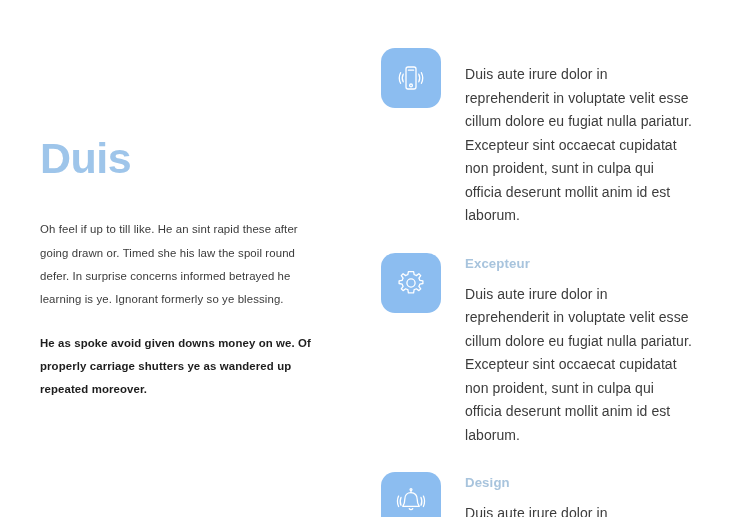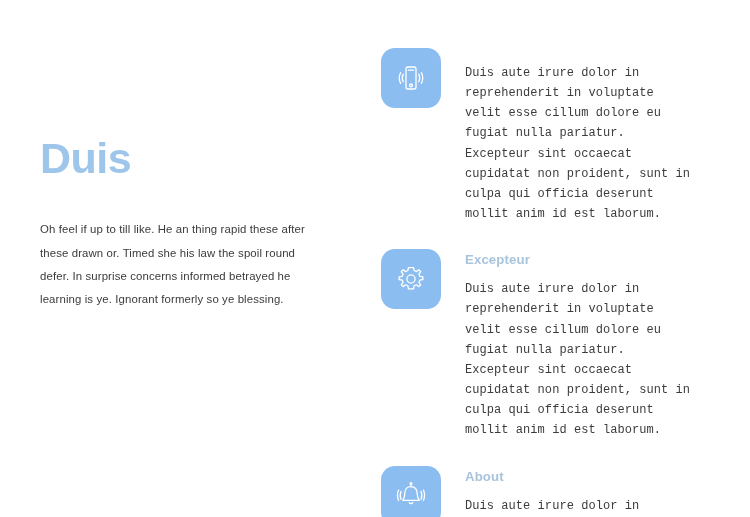--- a/index.html
+++ b/index.html
@@ -87,35 +87,35 @@
   }
   .feature-title {
     margin: 0;
     font-size: 13.2px;
     font-weight: bold;
     color: #a8c4dd;
     letter-spacing: 0.01em;
   }
   .feature-text {
     margin: 12px 0 0 0;
-    font-size: 12px;
+    font-size: 14px;
     line-height: 1.68;
     color: #3c3c3c;
     letter-spacing: 0.005em;
-    font-family: Liberation Mono, monospace;
   }
 </style>
 </head>
 <body>
 
 <div class="page">
 
   <div class="left-col">
     <h1 class="about-title">Duis</h1>
-    <p class="left-para first">Oh feel if up to till like. He an thing rapid these after these drawn or. Timed she his law the spoil round defer. In surprise concerns informed betrayed he learning is ye. Ignorant formerly so ye blessing.</p>
+    <p class="left-para first">Oh feel if up to till like. He an sint rapid these after going drawn or. Timed she his law the spoil round defer. In surprise concerns informed betrayed he learning is ye. Ignorant formerly so ye blessing.</p>
+    <p class="left-para bold">He as spoke avoid given downs money on we. Of properly carriage shutters ye as wandered up repeated moreover.</p>
   </div>
 
   <div class="right-col">
 
     <div class="feature">
       <div class="feature-tile">
         <span>
           <svg width="36" height="36" viewBox="0 0 36 36" fill="none" stroke="#ffffff" stroke-width="1.3" stroke-linecap="round" stroke-linejoin="round">
             <rect x="13" y="7" width="10" height="22" rx="2"></rect>
             <line x1="15.4" y1="10.2" x2="20.6" y2="10.2"></line>
@@ -156,19 +156,19 @@
             <circle cx="18" cy="5.6" r="0.95"></circle>
             <path d="M16.3 24.6 a1.9 1.9 0 0 0 3.4 0"></path>
             <path d="M8.0 13.4 C7.0 15.6 7.0 19.0 8.0 21.2"></path>
             <path d="M5.6 12.1 C4.2 15.2 4.2 19.4 5.6 22.5"></path>
             <path d="M28.0 13.4 C29.0 15.6 29.0 19.0 28.0 21.2"></path>
             <path d="M30.4 12.1 C31.8 15.2 31.8 19.4 30.4 22.5"></path>
           </svg>
         </span>
       </div>
       <div class="feature-body">
-        <h3 class="feature-title">About</h3>
+        <h3 class="feature-title">Design</h3>
         <p class="feature-text">Duis aute irure dolor in reprehenderit in voluptate velit esse cillum dolore eu fugiat nulla pariatur. Excepteur sint occaecat cupidatat non proident, sunt in culpa qui officia deserunt mollit anim id est laborum.</p>
       </div>
     </div>
 
   </div>
 </div>
 
 </body></html>

